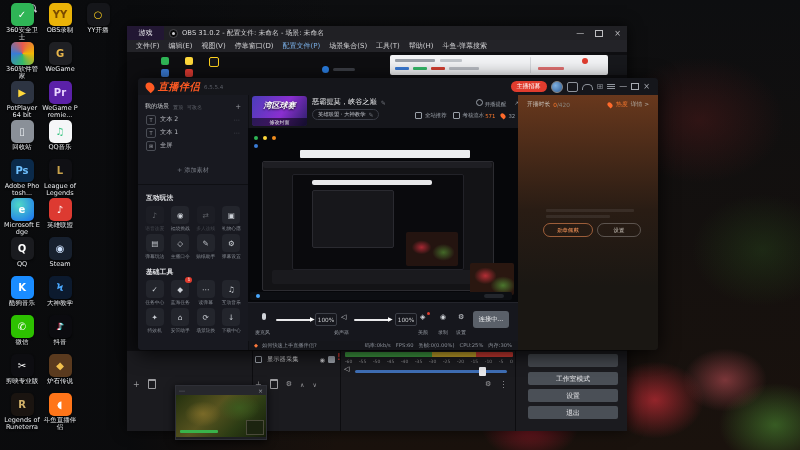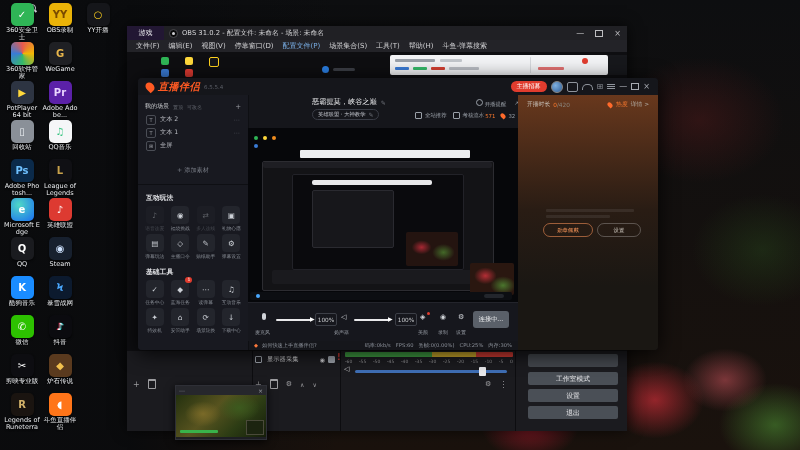--- a/index.html
+++ b/index.html
@@ -223,21 +223,21 @@
     <div class="dicon" style="left: 42px; top: 42px;">
       <div class="dicon-img" style="background: rgb(31, 32, 36);">
         <span style="color: rgb(232, 182, 76);">G</span>
       </div>
       <div class="dicon-label">WeGame</div>
     </div>
     <div class="dicon" style="left: 42px; top: 81px;">
       <div class="dicon-img" style="background: rgb(91, 33, 168);">
         <span style="color: rgb(233, 213, 255);">Pr</span>
       </div>
-      <div class="dicon-label">Adobe Adobe...</div>
+      <div class="dicon-label">WeGame Premie...</div>
     </div>
     <div class="dicon" style="left: 42px; top: 120px;">
       <div class="dicon-img" style="background: rgb(245, 246, 248);">
         <span style="color: rgb(47, 194, 124);">♫</span>
       </div>
       <div class="dicon-label">QQ音乐</div>
     </div>
     <div class="dicon" style="left: 42px; top: 159px;">
       <div class="dicon-img" style="background: rgb(16, 16, 20);">
         <span style="color: rgb(201, 162, 75);">L</span>
@@ -253,21 +253,21 @@
     <div class="dicon" style="left: 42px; top: 237px;">
       <div class="dicon-img" style="background: rgb(23, 32, 46);">
         <span style="color: rgb(207, 227, 255);">◉</span>
       </div>
       <div class="dicon-label">Steam</div>
     </div>
     <div class="dicon" style="left: 42px; top: 276px;">
       <div class="dicon-img" style="background: rgb(12, 26, 46);">
         <span style="color: rgb(74, 168, 255);">Ϟ</span>
       </div>
-      <div class="dicon-label">暴雪战网</div>
+      <div class="dicon-label">大神教学</div>
     </div>
     <div class="dicon" style="left: 42px; top: 315px;">
       <div class="dicon-img" style="background: rgb(11, 11, 15);">
         <span style="color: rgb(255, 255, 255); text-shadow: rgb(37, 244, 238) 1px 0px, rgb(254, 44, 85) -1px 0px;">♪</span>
       </div>
       <div class="dicon-label">抖音</div>
     </div>
     <div class="dicon" style="left: 42px; top: 354px;">
       <div class="dicon-img" style="background: rgb(90, 58, 30);">
         <span style="color: rgb(242, 193, 78);">◆</span>
@@ -534,20 +534,24 @@
         <div class="tile">
           <div class="tile-box">
             <span>↓</span>
           </div>
           <div class="tile-label">下载中心</div>
         </div>
       </div>
 
   </div>
 
+  <div class="cover">
+    <div class="cover-t">湾区球赛</div>
+    <div class="cover-e">修改封面</div>
+  </div>
   <div class="s-title">
     <span>恶霸提莫，峡谷之巅</span>
     <span class="pencil">✎</span>
   </div>
   <div class="s-tag">
     <span>英雄联盟 · 大神教学</span>
     <span class="pencil">✎</span>
   </div>
   <div class="remind">
     <span><span class="dotic"></span> <span>开播提醒</span></span>

